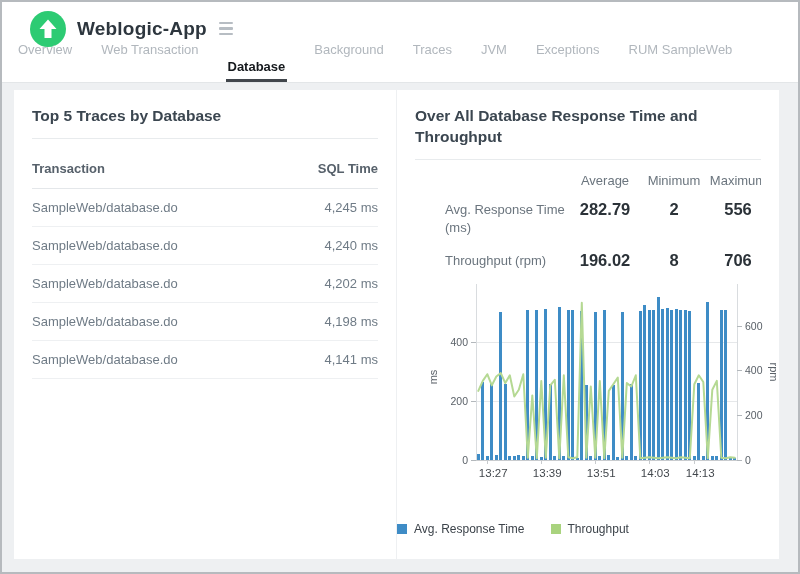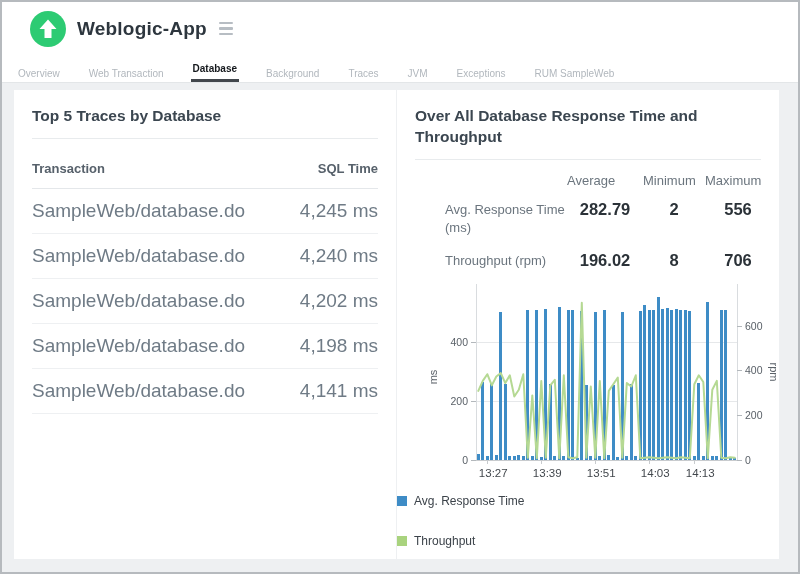--- a/index.html
+++ b/index.html
@@ -9,43 +9,43 @@
     font-family:"Liberation Sans", sans-serif; overflow:hidden; position:relative;
   }
   
   .app-header { background:#fff; height:53px; display:flex; align-items:center; padding-left:28px; }
   .app-icon { width:36px; height:36px; flex:0 0 36px; }
   .app-title { font-size:19px; font-weight:700; color:#2d363e; margin-left:11px; letter-spacing:.2px; }
   .hamburger { display:flex; flex-direction:column; gap:3px; margin-left:8px; padding:4px; cursor:pointer; }
   .hamburger span { display:block; width:14px; height:2.5px; background:#b7bdc3; border-radius:1px; }
   
   .tab-bar { background:#fff; height:27px; display:flex; gap:25px; padding-left:14px; border-bottom:1px solid #e3e6e8; align-items:flex-end; }
-  .tab { font-size:10px; color:#b1b7bd; padding:0 2px 3px; cursor:pointer; white-space:nowrap; }
+  .tab { font-size:13px; color:#b1b7bd; padding:0 2px 25px; cursor:pointer; white-space:nowrap; }
   .tab.active { color:#15191d; font-weight:700; border-bottom:3px solid #41464c; padding-bottom:5px; }
   
   .content { display:flex; gap:1px; padding:7px 6px 0 12px; }
   .card { background:#fff; width:382px; height:469px; box-sizing:border-box; overflow:hidden; }
   .card-title { font-size:15.5px; font-weight:600; color:#3b4650; margin:15px 18px 0; line-height:21px; }
   .card.right .card-title { width:332px; }
   .divider { border-bottom:1px solid #e8ebed; margin:12px 18px 0; }
   
   .traces-table { width:calc(100% - 36px); margin:9px 18px 0; border-collapse:collapse; }
   .traces-table th { font-size:13px; font-weight:700; color:#57616b; text-align:left; padding:13px 0 12px; border-bottom:1px solid #e4e7ea; }
   .traces-table th.num { text-align:right; }
-  .traces-table td { font-size:19px; color:#6f7b86; padding:11px 0; border-bottom:1px solid #eef0f2; }
+  .traces-table td { font-size:13px; color:#6f7b86; padding:11px 0; border-bottom:1px solid #eef0f2; }
   .traces-table td.num { text-align:right; }
   
   .stats-wrap { overflow:hidden; margin:4px 0 0 18px; width:346px; }
   .stats-table { border-collapse:collapse; table-layout:fixed; width:356px; }
-  .stats-table th { font-size:13px; font-weight:400; color:#6b757e; text-align:left; padding:9px 0 4px; }
+  .stats-table th { font-size:13px; font-weight:400; color:#6b757e; text-align:center; padding:9px 0 4px; }
   .stats-table td.label { font-size:13px; color:#6b757e; padding:9px 0 6px 30px; line-height:18px; vertical-align:top; }
   .stats-table td.val { font-size:16.5px; font-weight:700; color:#2b3238; text-align:center; vertical-align:top; padding-top:8px; }
   
   .chart-svg { display:block; margin-top:4px; }
-  .legend { display:flex; justify-content:flex-start; gap:26px; margin-top:8px;flex-direction:column; }
+  .legend { display:flex; justify-content:flex-start; gap:26px; margin-top:36px; }
   .legend-item { display:flex; align-items:center; gap:7px; font-size:12px; color:#3c434a; }
   .legend-swatch { width:10px; height:10px; flex:0 0 10px; }
 </style>
 </head>
 <body>
 
 <div class="app-header">
   <svg class="app-icon" viewBox="0 0 36 36">
     <circle cx="18" cy="18" r="18" fill="#2dcb73"></circle>
     <path d="M18 8.5 L26.5 18 H21.5 V27 H14.5 V18 H9.5 Z" fill="#ffffff"></path>

